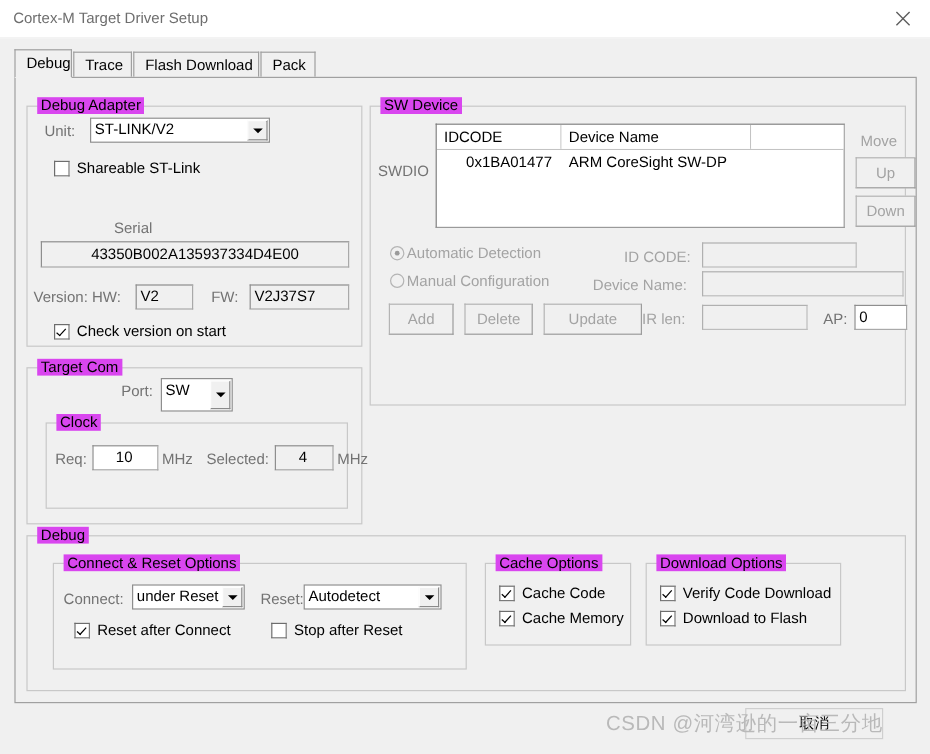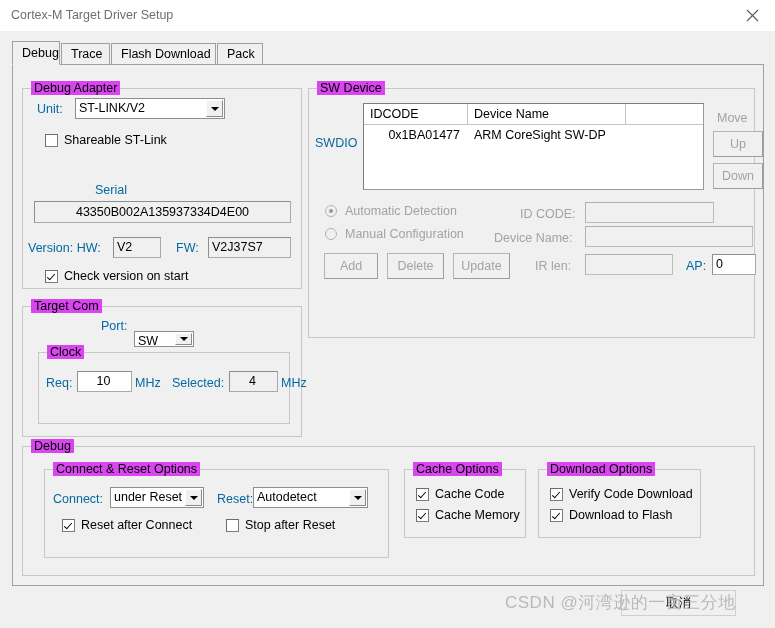--- a/index.html
+++ b/index.html
@@ -95,21 +95,21 @@
     padding: 0 3px;
     font-size: 12.5px;
     color: #000;
     white-space: nowrap;
   }
 
   
   .lbl {
     position: absolute;
     font-size: 12.5px;
-    color: #0369a1;
+    color: #737373;
     white-space: nowrap;
   }
   .lbl.dis { color: #a3a3a3; }
 
   .tfield {
     position: absolute;
     background: #ffffff;
     border: 1px solid #a9a9a9;
     border-top-color: #8e8e8e;
     border-left-color: #8e8e8e;
@@ -218,21 +218,21 @@
   }
   .rb .circ.sel::after {
     content: "";
     position: absolute;
     left: 3px; top: 3px;
     width: 4px; height: 4px;
     border-radius: 50%;
     background: #9a9a9a;
   }
   .rb .rbtxt {
-    margin-left: 8px;
+    margin-left: 2px;
     font-size: 12.5px;
     color: #a3a3a3;
   }
 
   
   .btn {
     position: absolute;
     background: #f0f0f0;
     border: 1px solid #b4b4b4;
     border-right-color: #9c9c9c;
@@ -367,21 +367,21 @@
     <div class="cb" style="left:22px; top:180px;">
       <span class="box checked"></span>
       <span class="cbtxt">Check version on start</span>
     </div>
   </div>
 
   <div class="group" style="left:9px; top:241px; width:280px; height:131px;">
     <div class="g-label">Target Com</div>
 
     <div class="lbl" style="left:78px; top:12px;">Port:</div>
-    <div class="combo" style="left:111px; top:24px; width:60px; height:16px;">
+    <div class="combo" style="left:111px; top:8px; width:60px; height:28px;">
       <span>SW</span>
       <span class="arrowbox">
           <i></i>
         </span>
     </div>
 
     <div class="group" style="left:15px; top:45px; width:252px; height:72px;">
       <div class="g-label">Clock</div>
 
       <div class="lbl" style="left:7px; top:23px;">Req:</div>
@@ -426,21 +426,21 @@
     </div>
 
     <div class="lbl dis" style="left:211px; top:118px;">ID CODE:</div>
     <div class="tfield greyed" style="left:276px; top:113px; width:129px; height:21px;"></div>
 
     <div class="lbl dis" style="left:185px; top:142px;">Device Name:</div>
     <div class="tfield greyed" style="left:276px; top:137px; width:168px; height:21px;"></div>
 
     <div class="btn dis" style="left:15px; top:164px; width:54px; height:26px;">Add</div>
     <div class="btn dis" style="left:78px; top:164px; width:57px; height:26px;">Delete</div>
-    <div class="btn dis" style="left:144px; top:164px; width:57px; height:26px;">Update</div>
+    <div class="btn dis" style="left:144px; top:164px; width:82px; height:26px;">Update</div>
 
     <div class="lbl dis" style="left:226px; top:170px;">IR len:</div>
     <div class="tfield greyed" style="left:276px; top:165px; width:88px; height:21px;"></div>
 
     <div class="lbl" style="left:377px; top:170px;">AP:</div>
     <div class="tfield" style="left:403px; top:165px; width:44px; height:21px;">0</div>
   </div>
 
   <div class="group" style="left:9px; top:381px; width:733px; height:130px;">
     <div class="g-label">Debug</div>

